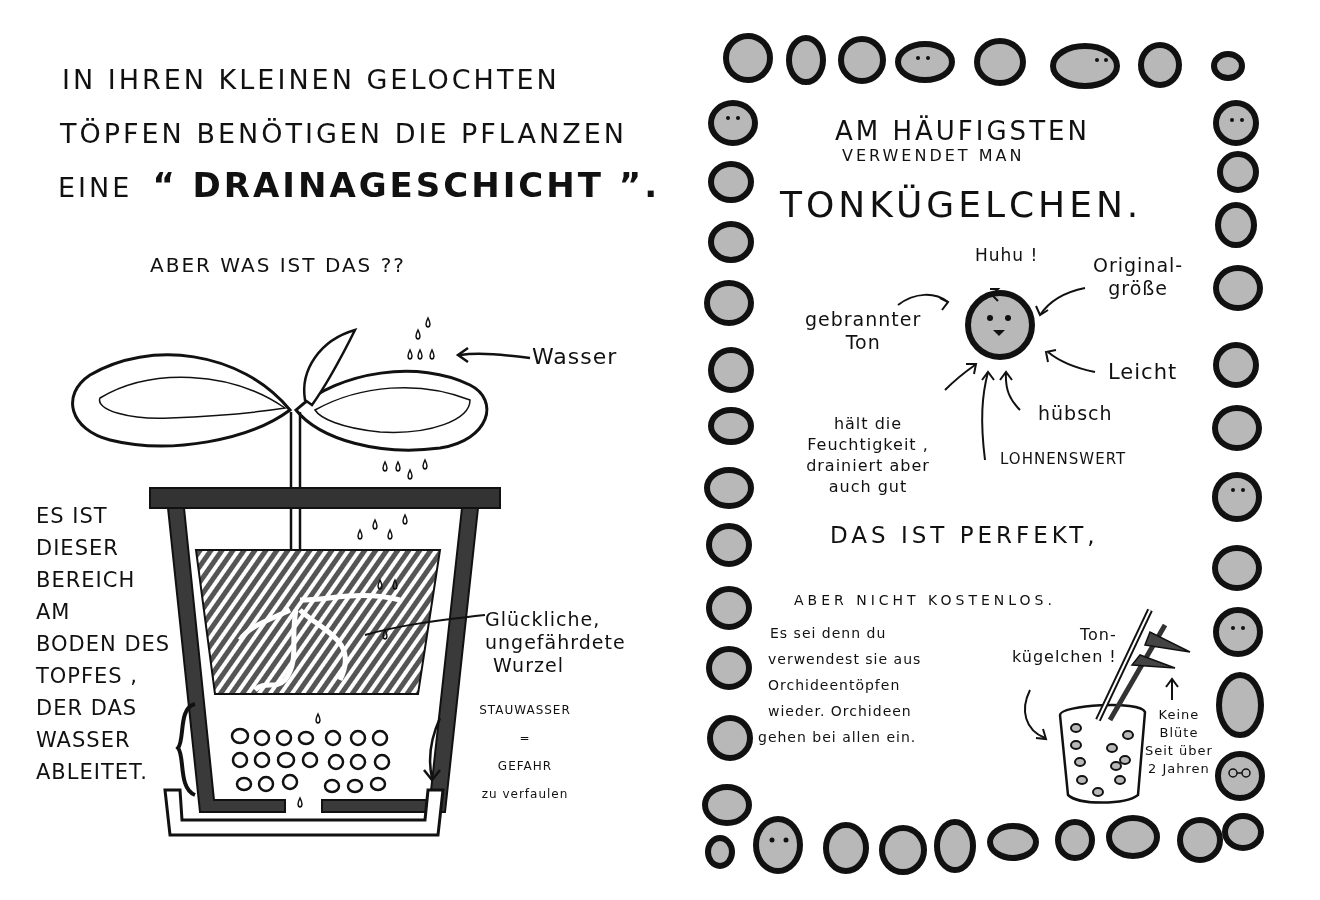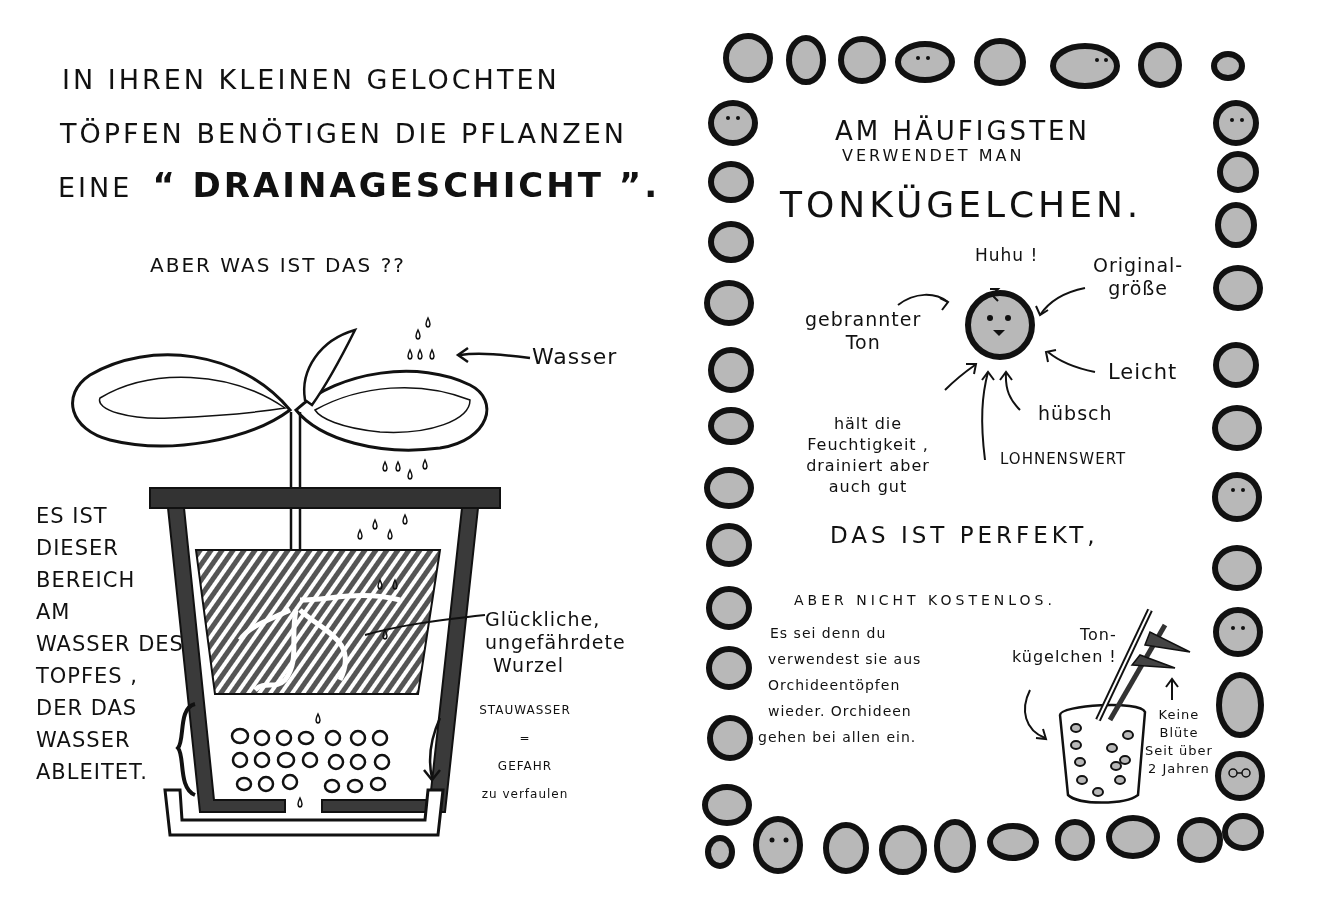--- a/index.html
+++ b/index.html
@@ -126,21 +126,21 @@
     <div>=</div>
     <div>GEFAHR</div>
     <div>zu verfaulen</div>
   </div>
 
   <div class="abs hand left-col" style="left:36px;top:500px;">
     <div>ES IST</div>
     <div>DIESER</div>
     <div>BEREICH</div>
     <div>AM</div>
-    <div>WASSER DES</div>
+    <div>BODEN DES</div>
     <div>TOPFES ,</div>
     <div>DER DAS</div>
     <div>WASSER</div>
     <div>ABLEITET.</div>
   </div>
 </div>
 
 <div>
 
   <svg width="1320" height="900">

